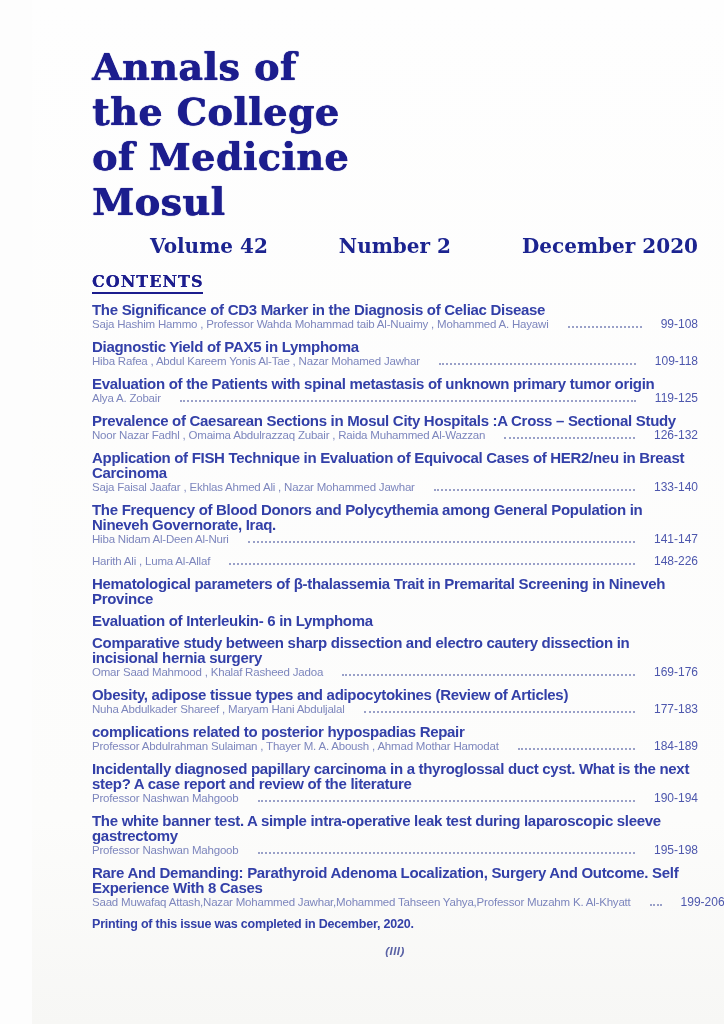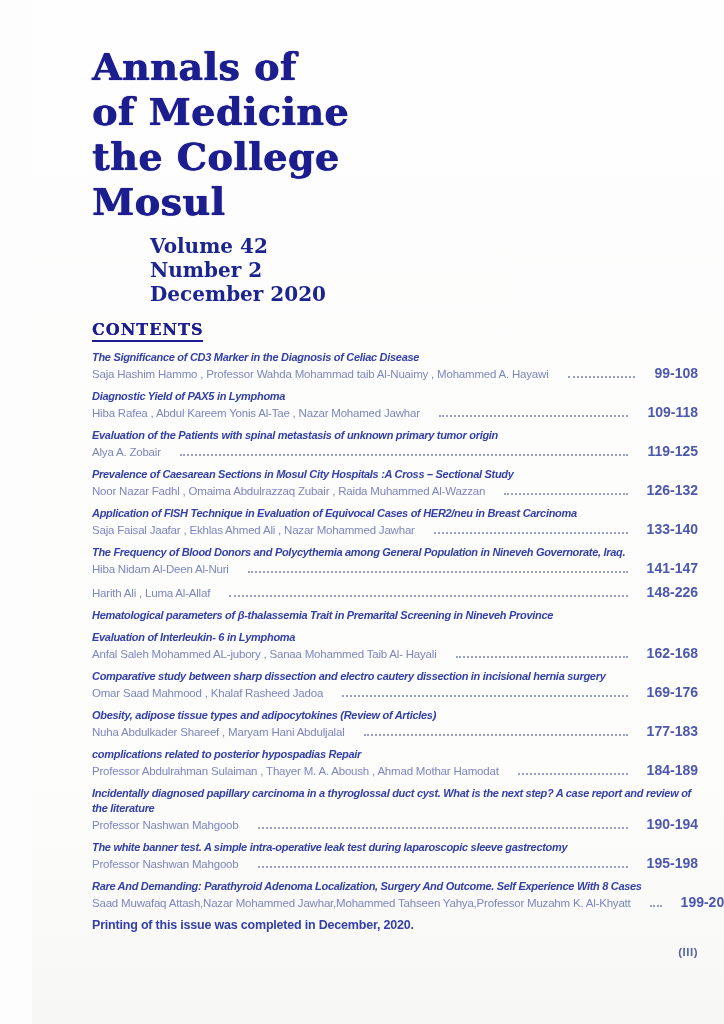--- a/index.html
+++ b/index.html
@@ -30,21 +30,20 @@
   .issue-line {
     display: flex;
     justify-content: space-between;
     align-items: baseline;
     margin-top: 10px;
     padding-left: 58px;
     color: #1c2490;
     font-family: "DejaVu Serif", serif;
     font-weight: bold;
     font-size: 20px;
-    flex-direction: column;
   }
 
   
   .contents-heading {
     display: inline-block;
     margin-top: 14px;
     margin-bottom: 8px;
     color: #1c1d8e;
     font-family: "DejaVu Serif", serif;
     font-weight: bold;
@@ -55,24 +54,23 @@
     text-shadow: 0 0 0.5px #1c1d8e;
   }
 
   .toc { width: 100%; }
 
   .toc-entry { margin-bottom: 7px; }
 
   .entry-title {
     color: #3340a8;
     font-weight: bold;
-    font-size: 11px;
+    font-size: 15px;
     line-height: 15px;
     letter-spacing: -0.3px;
-    font-style: italic;
   }
 
   .entry-line {
     display: flex;
     align-items: baseline;
     gap: 13px;
   }
 
   .entry-authors {
     color: #7d86bd;
@@ -85,53 +83,54 @@
   .entry-dots {
     flex: 1 1 auto;
     min-width: 12px;
     border-bottom: 2px dotted #99a0c8;
     margin: 0 6px 3px 6px;
     height: 1px;
   }
 
   .entry-pages {
     color: #4d57ad;
-    font-size: 14px;
-    font-weight: 700;
+    font-size: 12px;
+    font-weight: 400;
     white-space: nowrap;
     letter-spacing: 0;
   }
 
   
   .printing-note {
     margin-top: 4px;
     color: #3340a8;
     font-weight: bold;
     font-size: 12.5px;
     letter-spacing: -0.2px;
   }
 
   .page-marker {
     margin-top: 14px;
-    text-align: right;
+    text-align: center;
     color: #5a62a5;
     font-size: 11.5px;
     font-weight: bold;
     letter-spacing: 0.5px;
+    font-style: italic;
   }
 </style>
 </head>
 <body>
 
 <div class="page">
 
   <div class="masthead">
     <div>Annals of</div>
+    <div>the College</div>
     <div>of Medicine</div>
-    <div>the College</div>
     <div>Mosul</div>
   </div>
 
   <div class="issue-line">
     <span>Volume 42</span>
     <span>Number 2</span>
     <span>December 2020</span>
   </div>
 
   <div>
@@ -200,25 +199,20 @@
         <span class="entry-pages">148-226</span>
       </div>
     </div>
 
     <div class="toc-entry">
       <div class="entry-title">Hematological parameters of β-thalassemia Trait in Premarital Screening in Nineveh Province</div>
     </div>
 
     <div class="toc-entry">
       <div class="entry-title">Evaluation of Interleukin- 6 in Lymphoma</div>
-      <div class="entry-line">
-        <span class="entry-authors">Anfal Saleh Mohammed AL-jubory , Sanaa Mohammed Taib Al- Hayali</span>
-        <span class="entry-dots"></span>
-        <span class="entry-pages">162-168</span>
-      </div>
     </div>
 
     <div class="toc-entry">
       <div class="entry-title">Comparative study between sharp dissection and electro cautery dissection in incisional hernia surgery</div>
       <div class="entry-line">
         <span class="entry-authors">Omar Saad Mahmood , Khalaf Rasheed Jadoa</span>
         <span class="entry-dots"></span>
         <span class="entry-pages">169-176</span>
       </div>
     </div>

